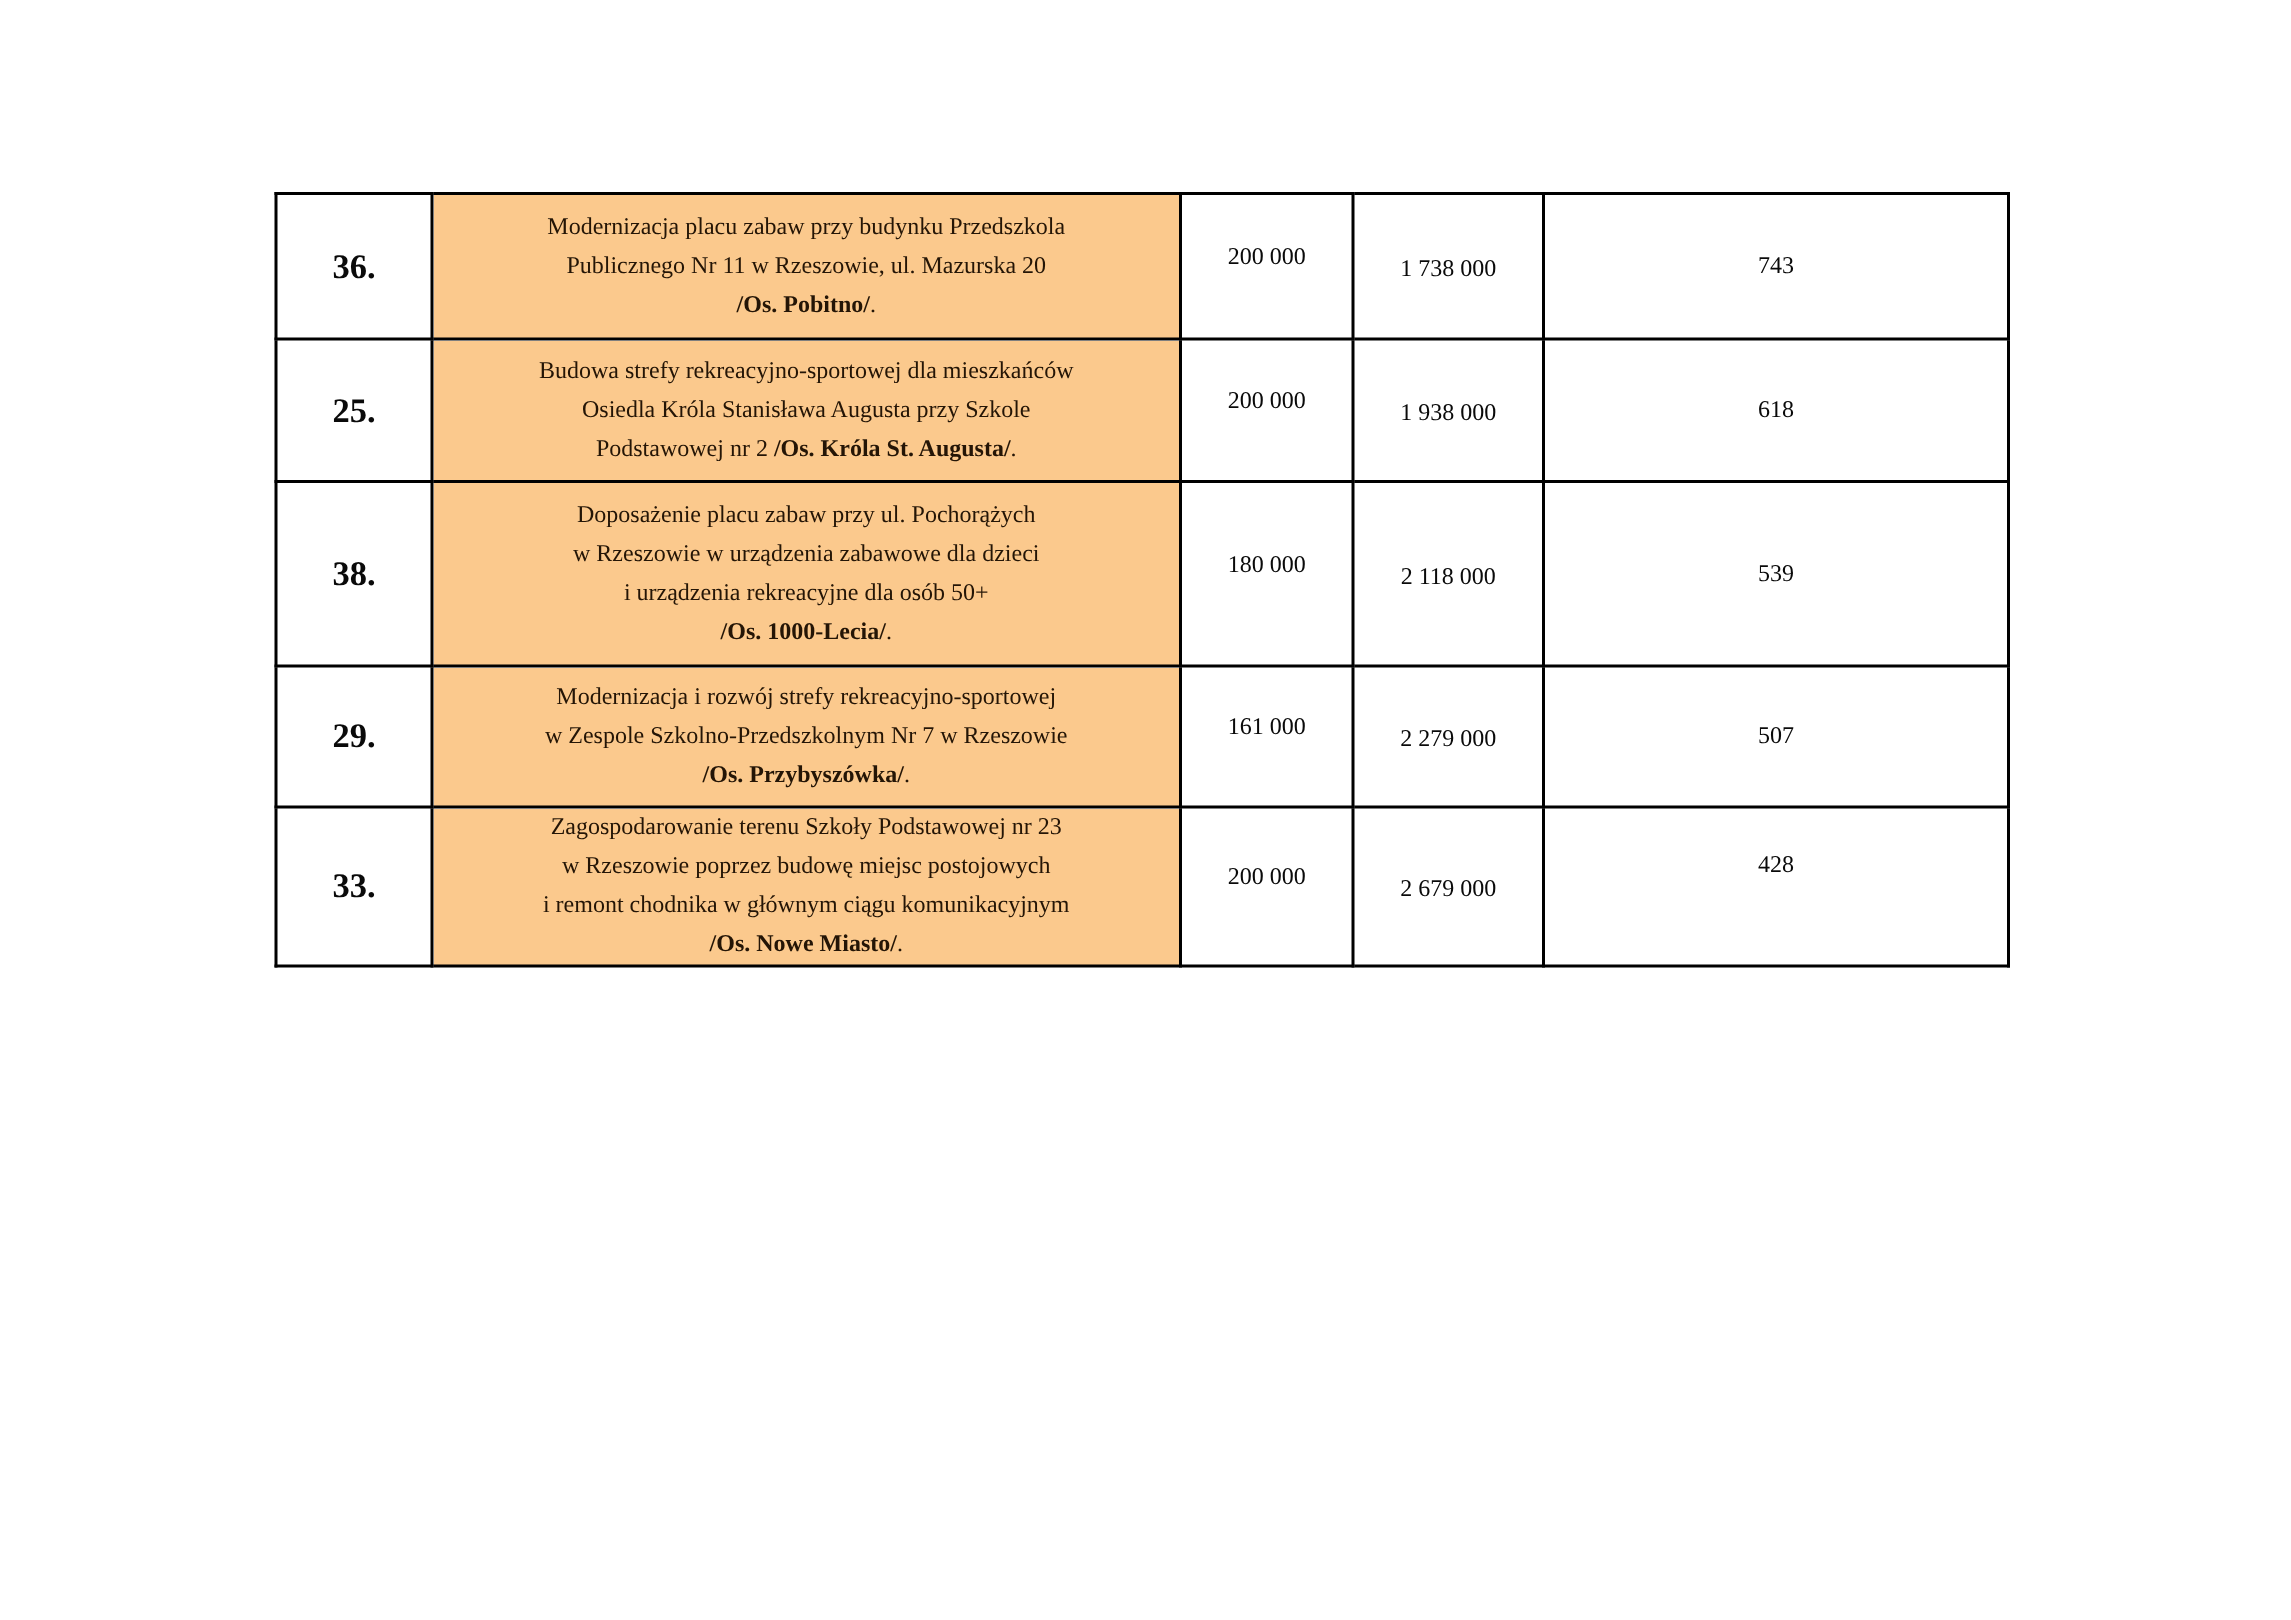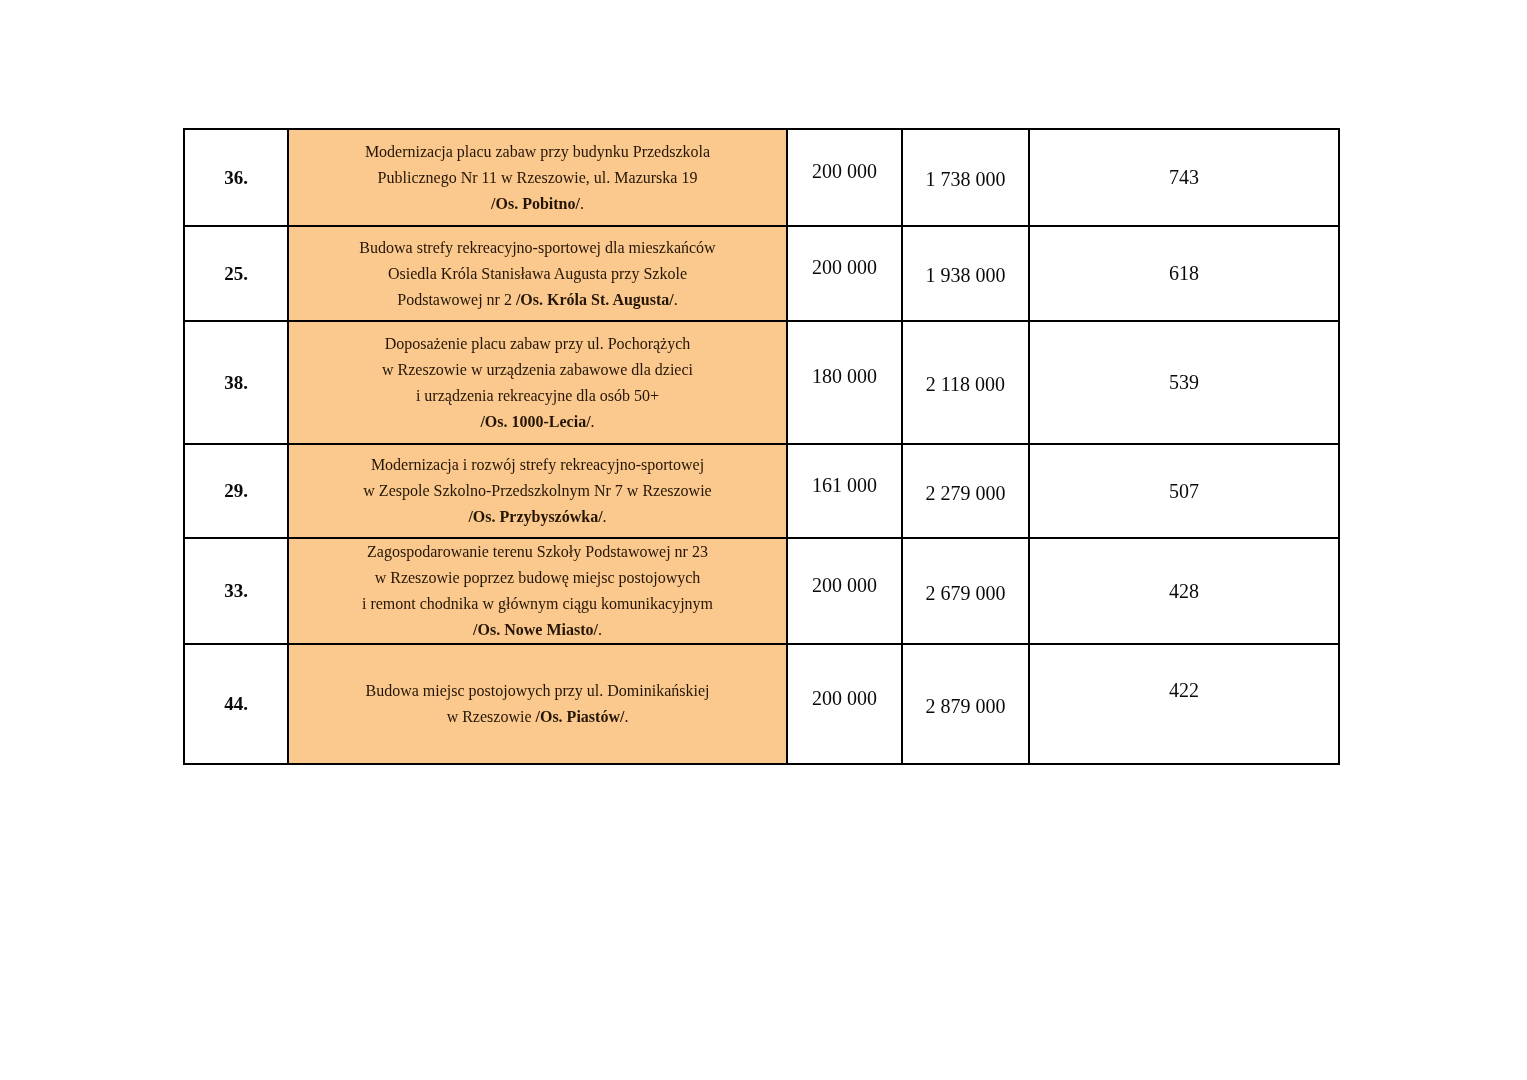--- a/index.html
+++ b/index.html
@@ -43,36 +43,36 @@
   tr:nth-child(3){height:123px;}
   tr:nth-child(4){height:94px;}
   tr:nth-child(5){height:101px;}
   tr:nth-child(6){height:120px;}
   tr:nth-child(7){height:104px;}
   tr:nth-child(8){height:76px;}
 
   td.c-num{
     text-align:center;
     font-weight:bold;
-    font-size:19px;
+    font-size:23px;
     color:var(--num);
     background:#ffffff;
   }
   td.c-desc{
     background:var(--hl);
     text-align:center;
     font-size:16px;
     line-height:26px;
     color:var(--desc);
     padding:0 2px;
   }
   td.c-desc b{font-weight:bold;text-align:right;}
   td.c-amount,td.c-cum,td.c-votes{
     text-align:center;
-    font-size:20px;
+    font-size:16px;
     color:var(--num);
     background:#ffffff;
   }
   .cellv{display:block;}
   td.c-amount .cellv{transform:translateY(-6px);}
   td.c-cum .cellv{transform:translateY(2px);}
   tr:last-child td.c-votes .cellv{transform:translateY(-14px);}
 </style>
 </head>
 <body style="background: rgb(255, 255, 255);">
@@ -82,21 +82,21 @@
     <colgroup>
       <col class="w-num">
       <col class="w-desc">
       <col class="w-amount">
       <col class="w-cum">
       <col class="w-votes">
     </colgroup>
     <tbody id="rows-body">
         <tr>
           <td class="c-num">36.</td>
-          <td class="c-desc"><span>Modernizacja placu zabaw przy budynku Przedszkola</span><br><span>Publicznego Nr 11 w Rzeszowie, ul. Mazurska 19</span><br><b>/Os. Pobitno/</b><span>.</span></td>
+          <td class="c-desc"><span>Modernizacja placu zabaw przy budynku Przedszkola</span><br><span>Publicznego Nr 11 w Rzeszowie, ul. Mazurska 20</span><br><b>/Os. Pobitno/</b><span>.</span></td>
           <td class="c-amount">
             <span class="cellv">200 000</span>
           </td>
           <td class="c-cum">
             <span class="cellv">1 738 000</span>
           </td>
           <td class="c-votes">
             <span class="cellv">743</span>
           </td>
         </tr>
@@ -145,28 +145,15 @@
           <td class="c-amount">
             <span class="cellv">200 000</span>
           </td>
           <td class="c-cum">
             <span class="cellv">2 679 000</span>
           </td>
           <td class="c-votes">
             <span class="cellv">428</span>
           </td>
         </tr>
-        <tr>
-          <td class="c-num">44.</td>
-          <td class="c-desc"><span>Budowa miejsc postojowych przy ul. Dominikańskiej</span><br><span>w Rzeszowie </span><b>/Os. Piastów/</b><span>.</span></td>
-          <td class="c-amount">
-            <span class="cellv">200 000</span>
-          </td>
-          <td class="c-cum">
-            <span class="cellv">2 879 000</span>
-          </td>
-          <td class="c-votes">
-            <span class="cellv">422</span>
-          </td>
-        </tr>
       </tbody>
   </table>
 </div>
 
 </body></html>

